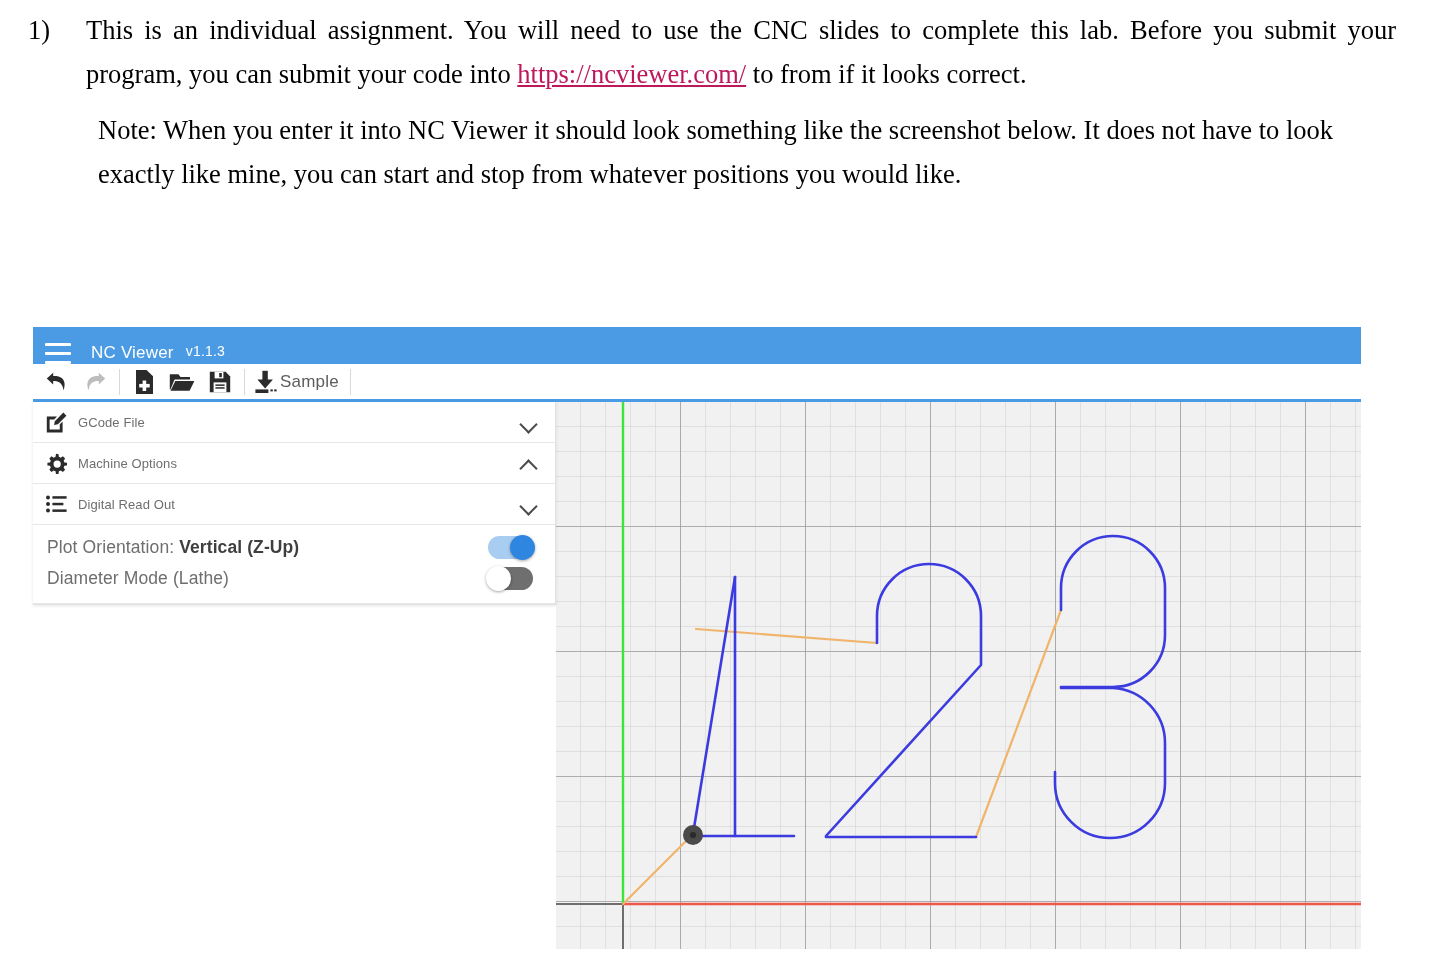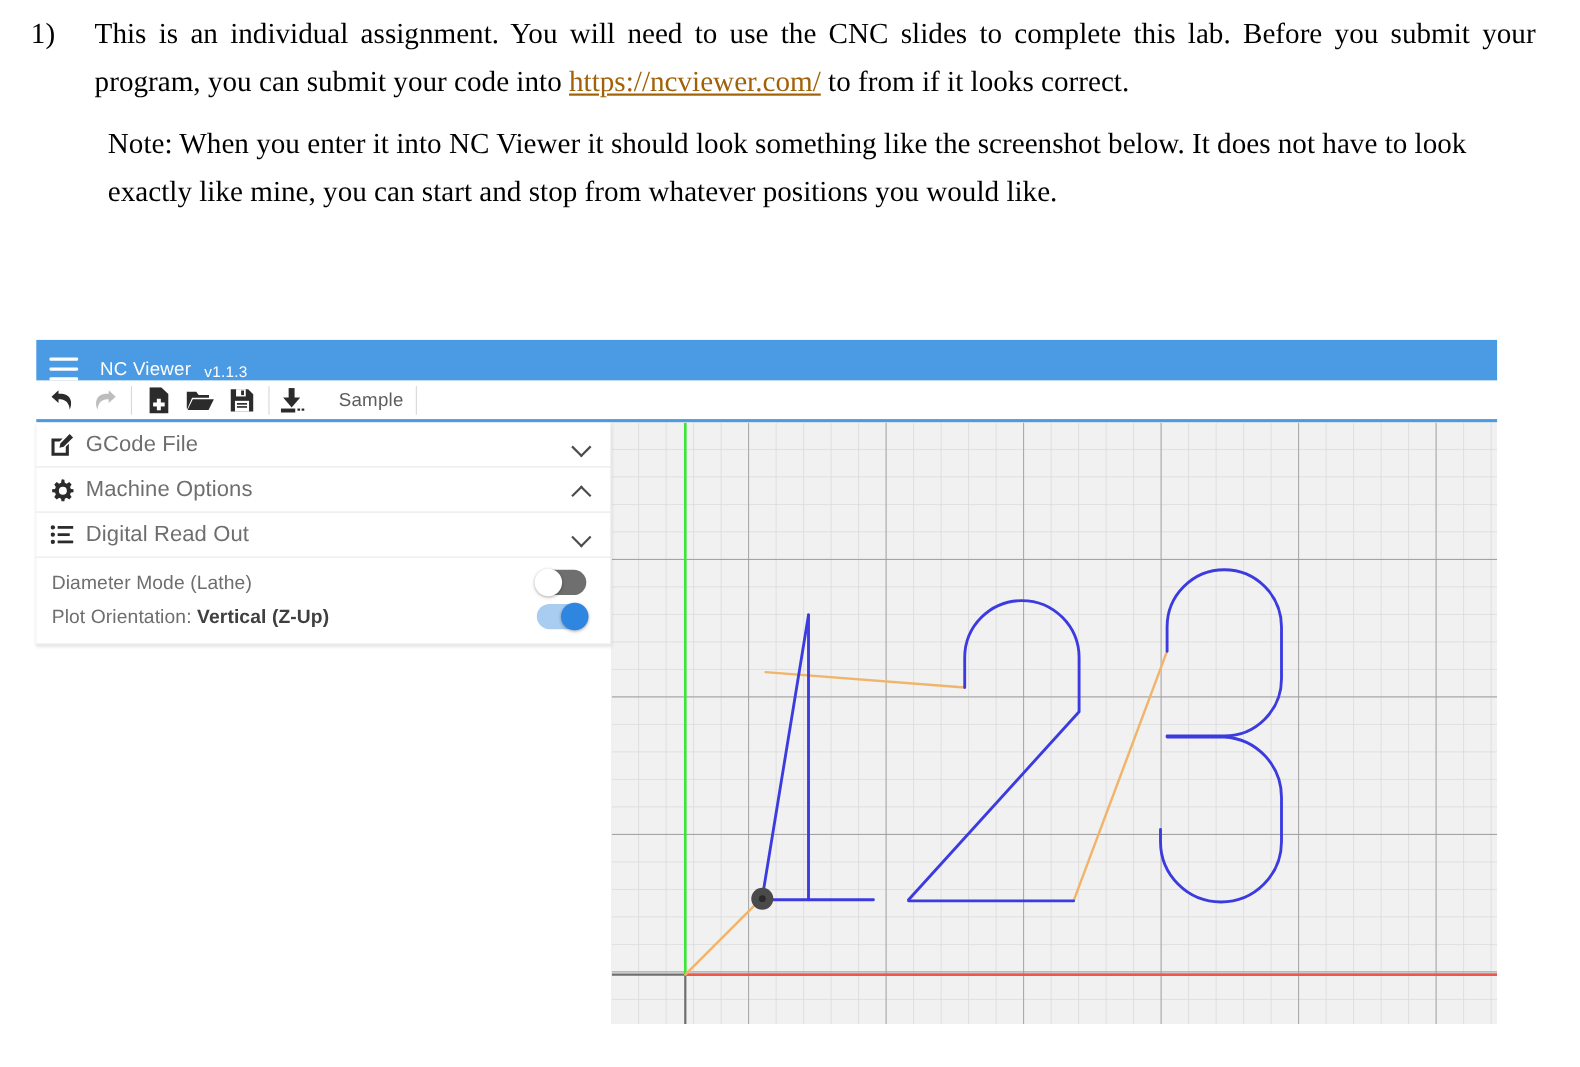--- a/index.html
+++ b/index.html
@@ -37,40 +37,41 @@
     font-size:26.5px;
     line-height:44px;
   }
   .p-justify{
     text-align:justify;
     text-align-last:left;
     margin:0;
   }
   .p-plain{margin:12px;}
   a.link{
-    color:#a16207;
+    color:#be185d;
     text-decoration:underline;
   }
 
   
   .app{
     position:absolute;
     left:33px; top:309px;
     width:1328px;
     height:622px;
   }
 
   .titlebar{
     height:37px;
     background:#4a9ae4;
     display:flex;
-    align-items:flex-end;
-    padding:0 0 0 12px;
+    align-items:flex-start;
+    padding:16px 0 0 12px;
     box-sizing:border-box;
     color:#ffffff;
+    margin-top:18px;
   }
   .hamburger{
     width:26px;height:21px;
     display:flex;flex-direction:column;justify-content:space-between;
     margin-right:20px;
     cursor:pointer;
   }
   .hamburger span{display:block;height:2.6px;background:#fff;border-radius:1px;}
   .app-title{
     font-size:17px;
@@ -96,21 +97,21 @@
   .tb-btn{
     width:38px;height:34px;
     display:flex;align-items:center;justify-content:center;
     cursor:pointer;
   }
   .tb-sep{
     width:1px;height:26px;background:#d8d8d8;margin:0 5px;
   }
   .tb-sample{
     display:flex;align-items:center;
-    height:34px;padding:0 6px 0 4px;cursor:pointer;gap:28px;
+    height:34px;padding:0 6px 0 4px;cursor:pointer;
   }
   .tb-sample .lbl{
     font-size:17px;color:#5d5d5d;margin-left:1px;letter-spacing:.2px;
   }
   .ico{display:block;}
 
   
   .appbody{
     position:relative;
     height:547px;
@@ -133,21 +134,21 @@
     padding:0 18px 0 13px;
     border-bottom:1px solid #e7e7e7;
     cursor:pointer;
     box-sizing:border-box;
   }
   .panel-head .p-ico{
     width:26px;display:flex;align-items:center;justify-content:flex-start;
   }
   .panel-head .p-lbl{
     flex:1;
-    font-size:20px;
+    font-size:13px;
     color:#6e6e6e;
     letter-spacing:.1px;
     margin-left:6px;
   }
   .chev{width:16px;height:9px;position:relative;}
   .chev::before{
     content:"";position:absolute;left:1px;top:0;
     width:11px;height:11px;
     border-right:2.4px solid #4c4c4c;
     border-bottom:2.4px solid #4c4c4c;
@@ -363,31 +364,31 @@
             <rect x="6.4" y="7.8" width="11.0" height="2.5" fill="#2b2b2b"></rect>
             <rect x="6.4" y="14.4" width="14.2" height="2.5" fill="#2b2b2b"></rect>
           </svg>
         </span>
         <span class="p-lbl">Digital Read Out</span>
         <span class="chev"></span>
       </div>
 
       <div class="opt-body">
         <div class="opt-row">
+          <span class="opt-lbl"><span>Plot Orientation: </span><b>Vertical (Z-Up)</b></span>
+          <span class="switch on">
+            <span class="track"></span>
+            <span class="knob"></span>
+          </span>
+        </div>
+        <div class="opt-row">
           <span class="opt-lbl">Diameter Mode (Lathe)</span>
           <span class="switch off">
             <span class="track"></span>
             <span class="knob"></span>
           </span>
         </div>
-        <div class="opt-row">
-          <span class="opt-lbl"><span>Plot Orientation: </span><b>Vertical (Z-Up)</b></span>
-          <span class="switch on">
-            <span class="track"></span>
-            <span class="knob"></span>
-          </span>
-        </div>
       </div>
 
     </div>
 
   </div>
 </div>
 
 </body></html>

